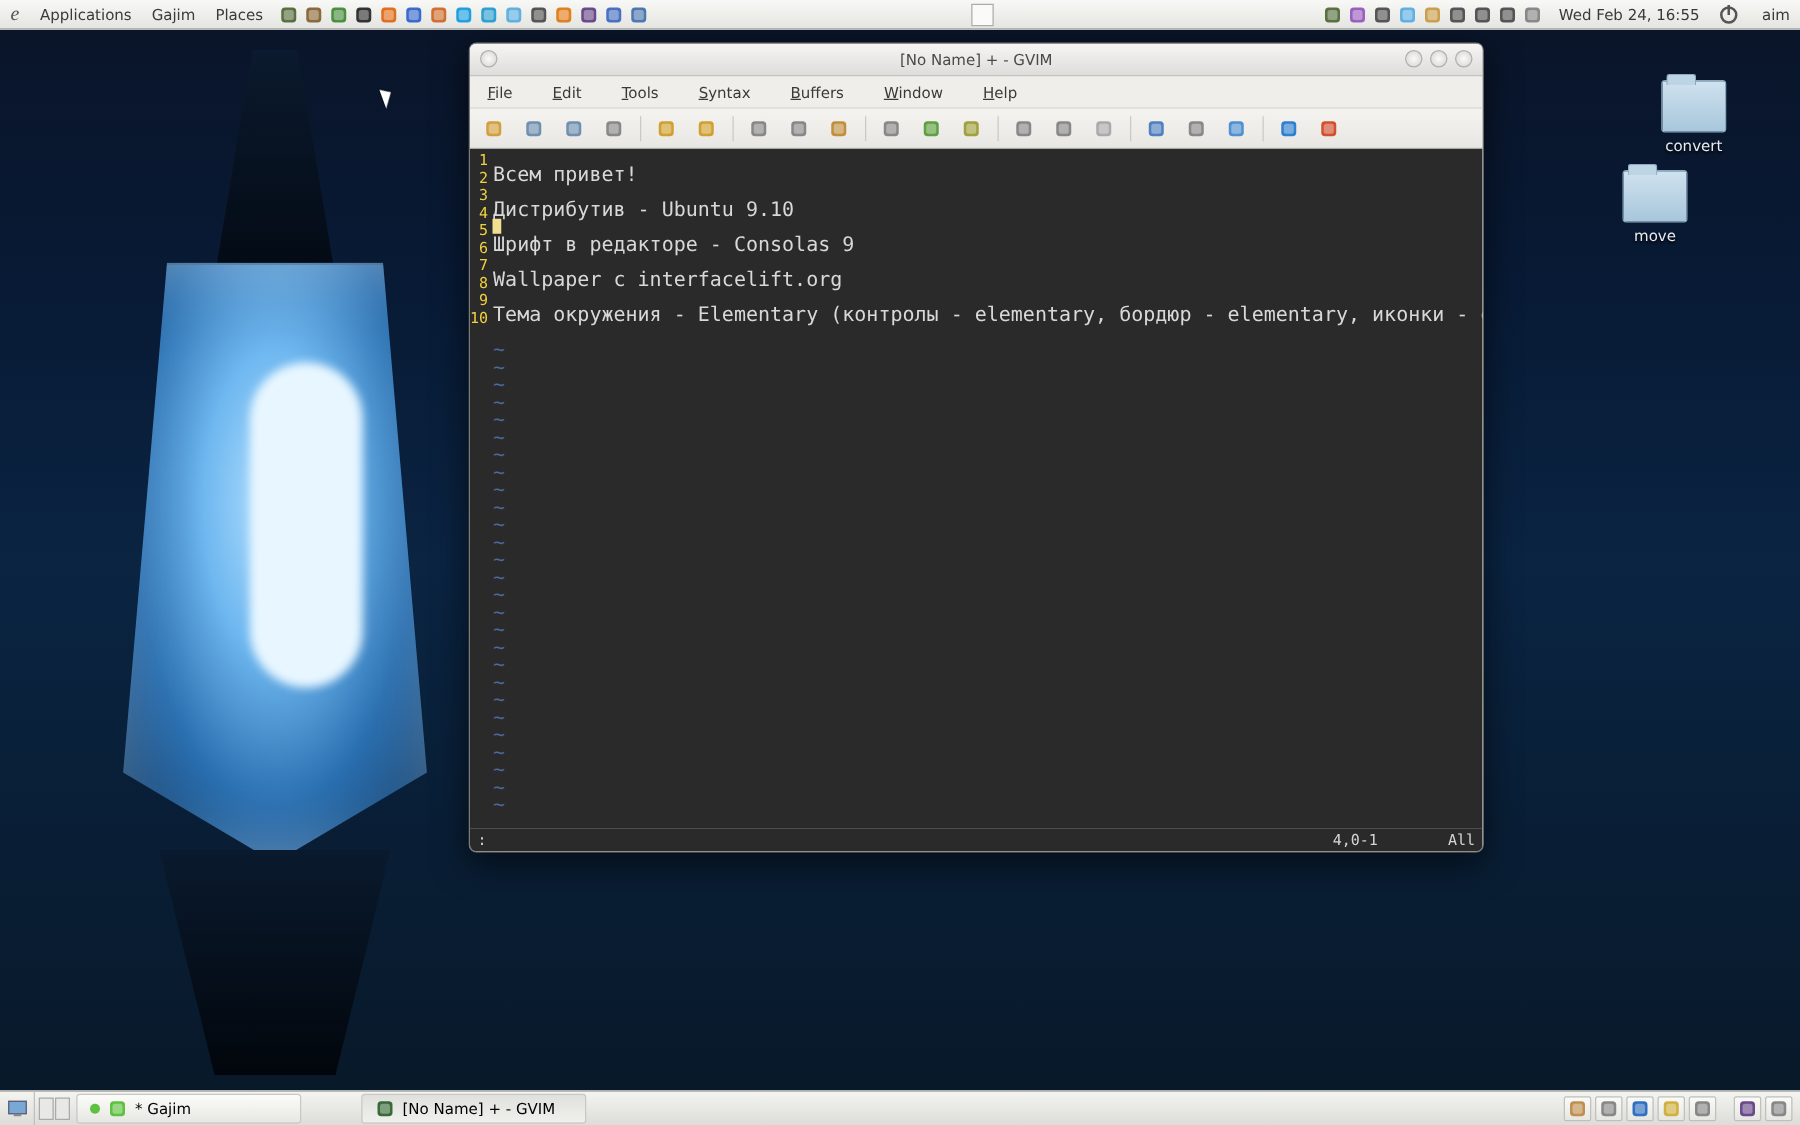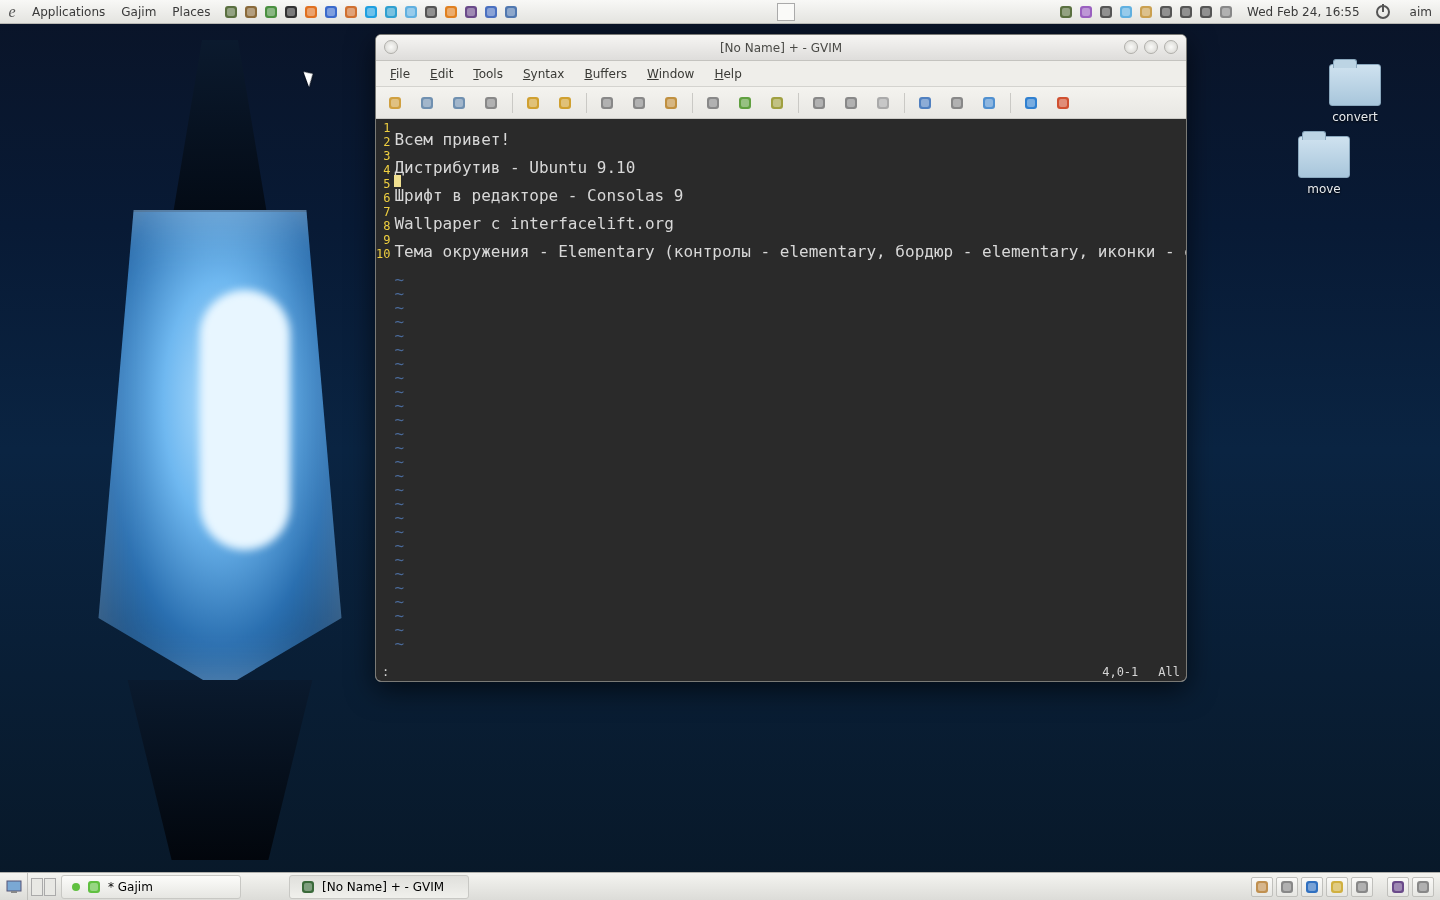--- a/index.html
+++ b/index.html
@@ -110,21 +110,21 @@
   background:linear-gradient(#f6f5f3,#dedddb); border-bottom:1px solid #c4c3bf;
   position:relative;
 }
 .gvim .titlebar .title { color:#4a4a46; font-size:12px; }
 .gvim .win-btns-left, .gvim .win-btns-right { position:absolute; top:5px; display:flex; gap:6px; }
 .gvim .win-btns-left { left:8px; }
 .gvim .win-btns-right { right:8px; }
 .gvim .wbtn { width:14px; height:14px; border-radius:50%; background:radial-gradient(#fafaf8,#d4d3cf); border:1px solid #b0afab; }
 
 .gvim .menubar {
-  height:26px; display:flex; align-items:center; padding:0 6px; gap:4px;
+  height:26px; display:flex; align-items:center; padding:0 6px; gap:16px;
   background:#efeeea; border-bottom:1px solid #d4d3cf;
 }
 .gvim .menubar .m { padding:3px 8px; color:#3a3a36; cursor:pointer; }
 .gvim .menubar .m u { text-decoration:underline; }
 
 .gvim .toolbar {
   height:32px; display:flex; align-items:center; padding:0 4px; gap:2px;
   background:linear-gradient(#f4f3ef,#e8e7e3); border-bottom:1px solid #cccbc7;
 }
 .gvim .toolbar .tb, .gvim .toolbar .sep {
@@ -142,21 +142,21 @@
 .gvim .scrollbar { width:16px; background:#e8e7e3; border-left:1px solid #c8c7c3; position:relative; }
 .gvim .scrollbar .thumb { position:absolute; left:2px; right:2px; top:14px; bottom:14px; background:linear-gradient(#f2f1ed,#d8d7d3); border:1px solid #bcbbb7; border-radius:7px; }
 .gvim .scrollbar .arr { position:absolute; left:2px; right:2px; height:12px; background:#e0dfdb; }
 .gvim .scrollbar .arr.up { top:0; } .gvim .scrollbar .arr.dn { bottom:0; }
 
 .gvim .statusbar {
   height:18px; background:#2a2a2a; color:#d4d4d4; font-family:Consolas,monospace; font-size:12px;
   display:flex; align-items:center; padding:0 6px;
 }
 .gvim .statusbar .sl { flex:1; }
-.gvim .statusbar .sc { margin-right:20px; }
+.gvim .statusbar .sc { margin-right:56px; }
 
 
 svg { display:block; }
 .cursor-arrow {
   position:absolute; left:306px; top:70px; z-index:20;
   width:0; height:0;
 }
 .cursor-arrow::after {
   content:''; position:absolute; width:0; height:0;
   border-left:8px solid #fff; border-top:5px solid transparent; border-bottom:11px solid transparent;

